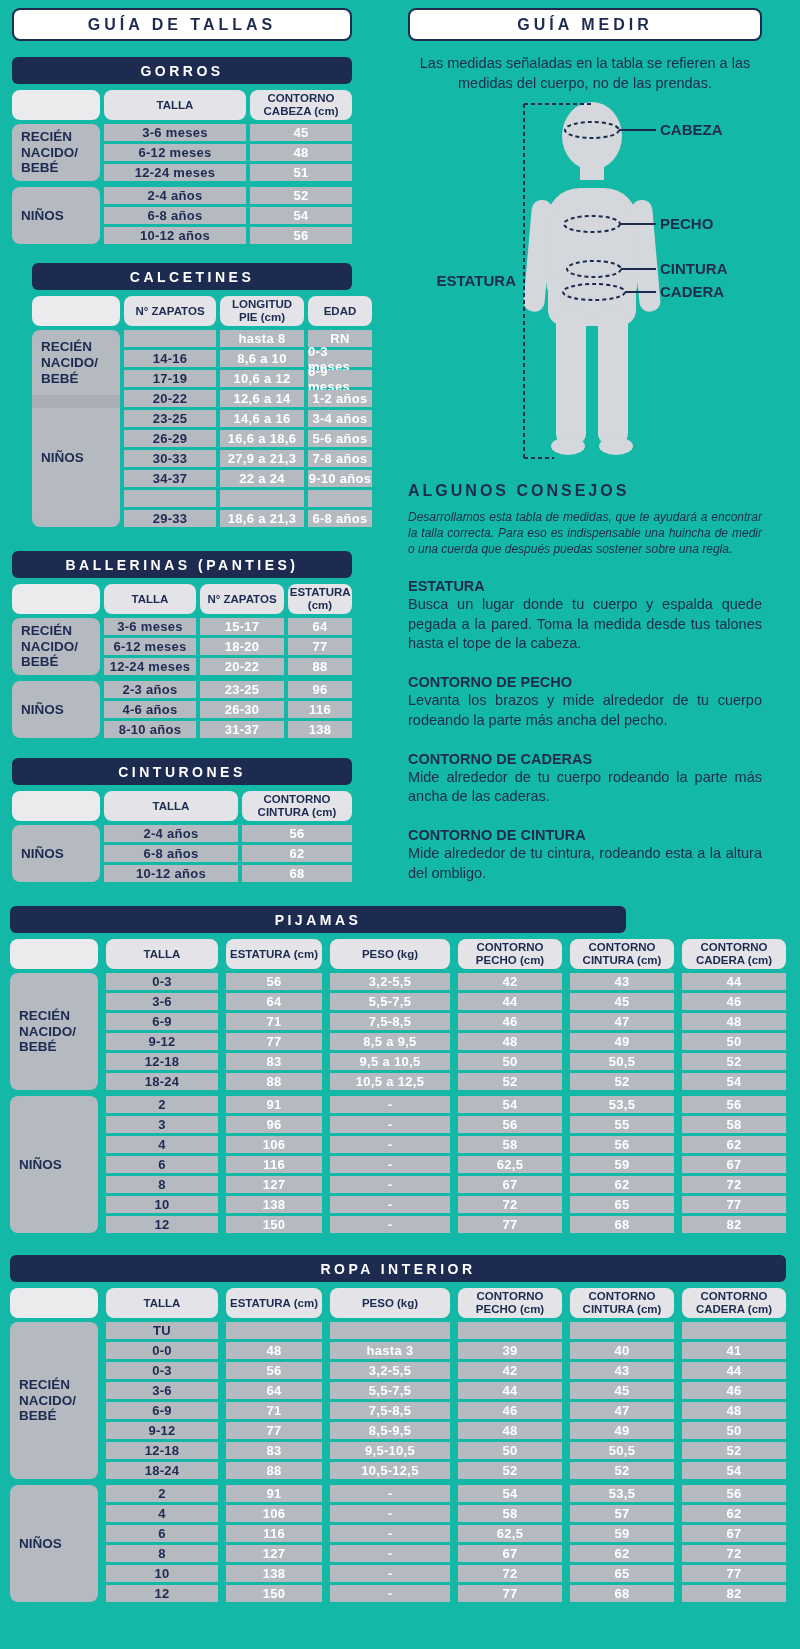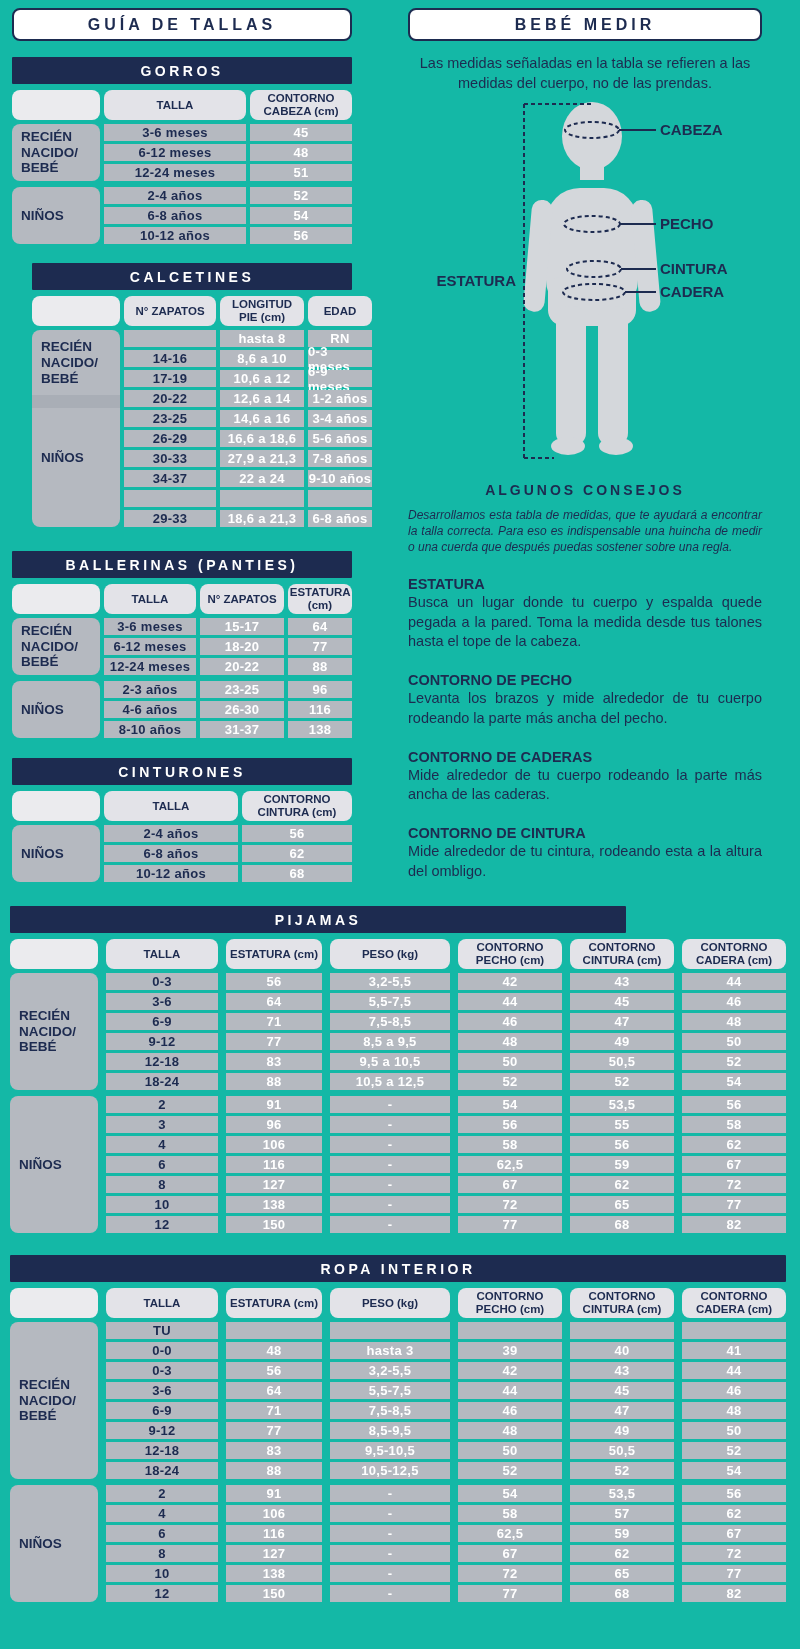--- a/index.html
+++ b/index.html
@@ -8,21 +8,21 @@
   }
   *{box-sizing:border-box;margin:0;padding:0;}
   body{background:#ffffff;font-family:"Liberation Sans", sans-serif;}
   .page{position:relative;width:800px;height:1649px;background:#14b8a6;overflow:hidden;}
 
   .title-box{position:absolute;height:33px;border:2px solid var(--navy);border-radius:8px;
     display:flex;align-items:center;justify-content:center;background:#fff;}
   .title-box span{color:var(--navy);font-weight:bold;font-size:16px;letter-spacing:4px;}
 
   .tbl-section{position:absolute;}
-  .bar{height:27px;border-radius:1px;background:var(--navy);display:flex;align-items:center;justify-content:center;
+  .bar{height:27px;border-radius:6px;background:var(--navy);display:flex;align-items:center;justify-content:center;
     color:#fff;font-weight:bold;font-size:14px;letter-spacing:3.5px;}
 
   .hdr-grid{display:grid;margin-top:6px;grid-auto-rows:30px;row-gap:13px;}
   .grp-grid{display:grid;margin-top:4px;grid-auto-rows:17px;row-gap:3px;}
   .grp-grid + .grp-grid{margin-top:6px;}
   .corner-cell{background:var(--corner);border-radius:8px;}
   .hdr-cell{background:var(--hdr);border-radius:8px;display:flex;align-items:center;justify-content:center;
     text-align:center;color:var(--navy);font-weight:bold;font-size:11.5px;line-height:1.12;padding:2px 3px;}
   .cell{background:var(--cell);display:flex;align-items:center;justify-content:center;
     color:#fff;font-weight:bold;font-size:13px;letter-spacing:0.3px;}
@@ -32,21 +32,21 @@
   .label-block .lab-text{display:block;}
   .label-block.split{display:block;}
   .label-block.split .lab-top{position:absolute;top:9px;left:9px;right:4px;}
   .label-block.split .lab-band{position:absolute;left:0;right:0;top:33%;height:13px;background:var(--band);}
   .label-block.split .lab-bottom{position:absolute;top:61%;left:9px;}
 
   .right-col{position:absolute;left:408px;top:8px;width:354px;color:var(--navy);}
   .right-col .title-box{position:relative;width:100%;}
   .intro{margin-top:12px;text-align:center;font-size:14.5px;line-height:1.4;}
   .diagram{display:block;margin-top:2px;}
-  .tips-title{text-align:center;font-size:14px;font-weight:bold;letter-spacing:3px;margin-top:14px;}
+  .tips-title{font-size:16px;font-weight:bold;letter-spacing:3px;margin-top:14px;}
   .tip-intro{margin-top:10px;text-align:justify;font-size:12px;line-height:1.33;font-style:italic;}
   .tip{margin-top:21px;}
   .tip-title{font-weight:bold;font-size:14.5px;margin-bottom:1px;}
   .tip p{text-align:justify;font-size:14.5px;line-height:1.33;}
 
   .dash{stroke:var(--navy);stroke-width:2;fill:none;stroke-dasharray:4 3;}
   .solid{stroke:var(--navy);stroke-width:2;fill:none;}
   .sil{fill:var(--silhouette);}
   .diag-label{fill:var(--navy);font-weight:bold;font-size:15px;font-family:"Liberation Sans",sans-serif;}
 </style>
@@ -198,21 +198,21 @@
           <div class="cell first">6-8 años</div>
           <div class="cell">62</div>
           <div class="cell first">10-12 años</div>
           <div class="cell">68</div>
         </div>
       </div>
   </div>
 
   <div class="right-col">
     <div class="title-box">
-      <span>BEBÉ MEDIR</span>
+      <span>GUÍA MEDIR</span>
     </div>
     <p class="intro">Las medidas señaladas en la tabla se refieren a las medidas del cuerpo, no de las prendas.</p>
 
     <svg class="diagram" width="354" height="372" viewBox="0 0 354 372">
       <g>
         <ellipse class="sil" cx="184" cy="40" rx="30" ry="34"></ellipse>
         <rect class="sil" x="172" y="66" width="24" height="18"></rect>
         <rect class="sil" x="138" y="92" width="92" height="126" rx="34"></rect>
         <rect class="sil" x="124" y="104" width="21" height="112" rx="10" transform="rotate(5 134 110)"></rect>
         <rect class="sil" x="223" y="104" width="21" height="112" rx="10" transform="rotate(-5 234 110)"></rect>

